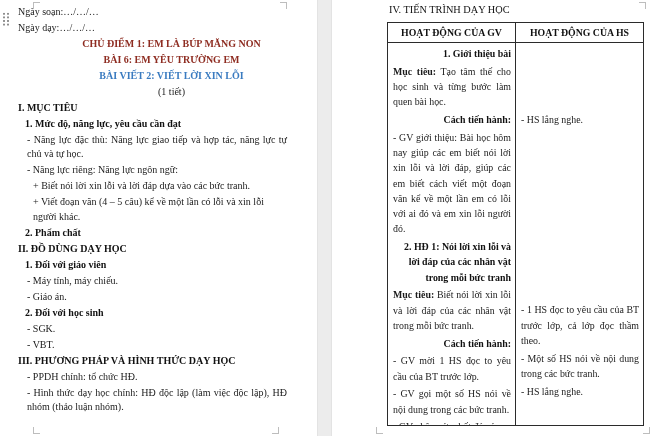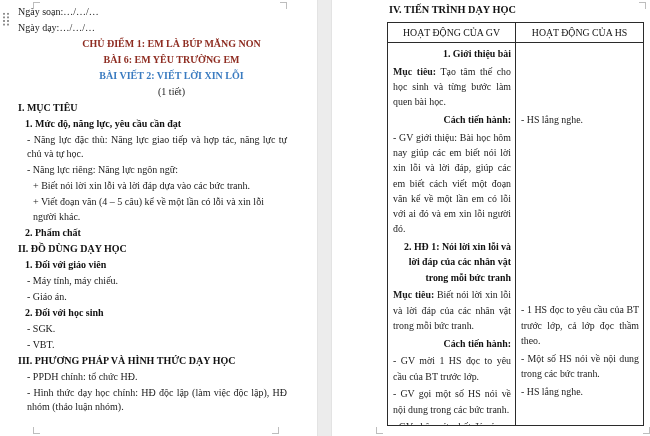--- a/index.html
+++ b/index.html
@@ -36,25 +36,25 @@
   .red  { color:#8e2c21; font-weight:bold; }
   .blue { color:#3a7bc0; font-weight:bold; }
   .h { font-weight:bold; color:#111; }
   .n1   { padding-left:7px; }
   .dash { padding-left:9px; }
   .plus { padding-left:15px; }
   .just { text-align:justify; }
 
   
   .rp-heading { position:absolute; left:57px; top:4px; margin:0;
-    font-size:10.3px; font-weight:bold; color:#111; }
+    font-size:10.3px; font-weight:normal; color:#111; }
   .tbl { position:absolute; left:55px; top:22px; width:257px;
     border:1px solid #2b2b2b; background:#fff; }
   .thead { display:flex; border-bottom:1px solid #2b2b2b; height:20px; }
-  .th { width:129px; text-align:center; font-weight:normal;
+  .th { width:129px; text-align:center; font-weight:bold;
     font-size:9.8px; line-height:19px; color:#111; }
   .th.gv { border-right:1px solid #2b2b2b; }
   .th.hs { width:128px; }
   .tbody { display:flex; height:382px; overflow:hidden; }
   .td { width:129px; padding:3px 4px 0 5px; }
   .td.gv { border-right:1px solid #2b2b2b; }
   .td.hs { width:128px; }
   .td p { margin:0 0 2.4px 0; font-size:9.9px; line-height:15.3px; text-align:justify; }
   .td p.h { text-align:right; }
   .hs-p1 { margin-top:66px !important; }

